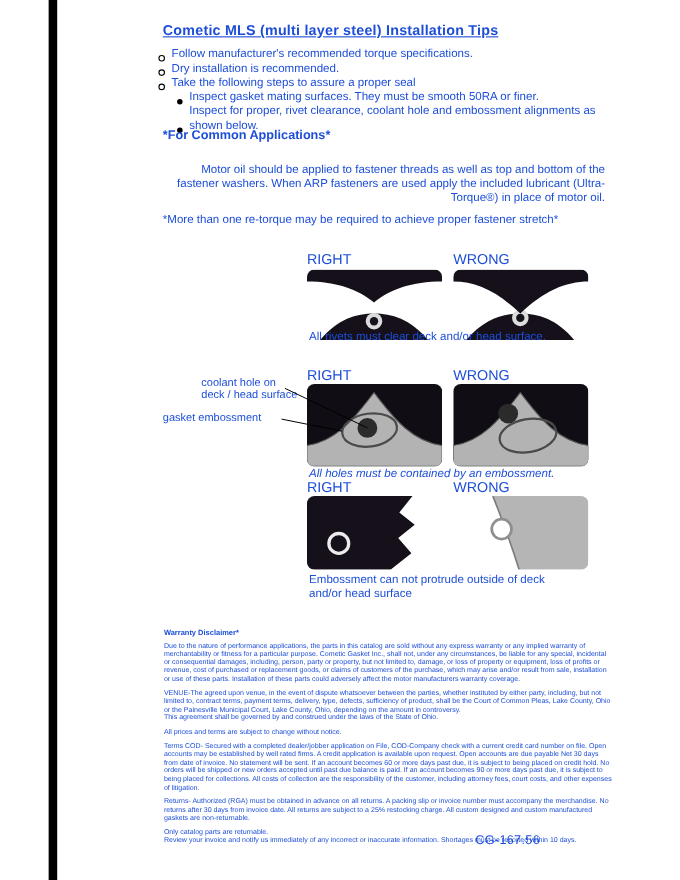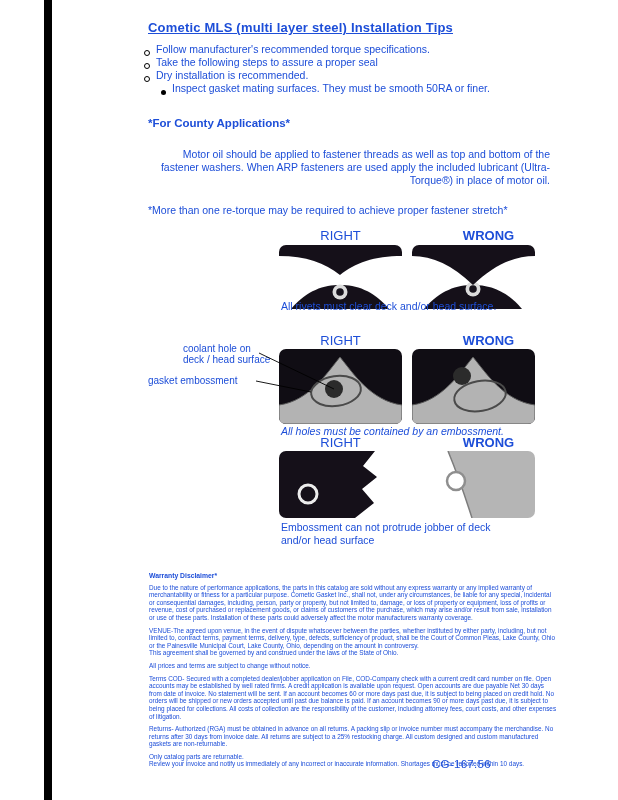--- a/index.html
+++ b/index.html
@@ -18,25 +18,25 @@
   .tip { display:flex; gap:6px; font-size:10.5px; line-height:13px;align-items:flex-end; }
   .mk { flex:0 0 auto; border-radius:50%; }
   .mk.hollow { width:4px; height:4px; border:1px solid #000; margin-top:4px; }
   .mk.filled { width:5px; height:5px; background:#000; margin-top:4px; }
   .tip.sub { margin-left:17px; }
 
   .diesel-h { position:absolute; left:104px; top:117px; margin:0; font-size:11.5px; font-weight:bold; }
   .para { position:absolute; left:104px; width:402px; margin:0; font-size:10.5px; line-height:13px; }
   .para.p1 { top:148px;text-align:right; }
   .para.p2 { top:169px; width:408px; }
-  .para.note { top:204px; }
+  .para.note { top:194px; }
 
-  .lbl { position:absolute; width:123px; text-align:center; font-size:13px; }
+  .lbl { position:absolute; width:123px; text-align:left; font-size:13px; }
   .lbl.right { left:235px; }
-  .lbl.wrong { left:383px;font-weight:bold; }
+  .lbl.wrong { left:368px; }
   .r1 { top:228px; } .r2 { top:333px; } .r3 { top:435px; }
 
   .img { position:absolute; width:123px; border-radius:7px; overflow:hidden; }
   .img svg { display:block; }
   .i1a { left:235px; top:245px; height:64px; }
   .i1b { left:368px; top:245px; height:64px; }
   .i2a { left:235px; top:349px; height:75px; }
   .i2b { left:368px; top:349px; height:75px; }
   .i3a { left:235px; top:451px; height:67px; }
   .i3b { left:368px; top:451px; height:67px; }
@@ -64,33 +64,37 @@
 
   <h1 class="title">Cometic MLS (multi layer steel) Installation Tips</h1>
 
   <div class="tips">
     <div class="tip">
       <span class="mk hollow"></span>
       <span>Follow manufacturer's recommended torque specifications.</span>
     </div>
     <div class="tip">
       <span class="mk hollow"></span>
-      <span>Take the following steps to assure a proper seal</span>
+      <span>Dry installation is recommended.</span>
     </div>
     <div class="tip">
       <span class="mk hollow"></span>
-      <span>Dry installation is recommended.</span>
+      <span>Take the following steps to assure a proper seal</span>
     </div>
     <div class="tip sub">
       <span class="mk filled"></span>
       <span>Inspect gasket mating surfaces.  They must be smooth 50RA or finer.</span>
     </div>
+    <div class="tip sub">
+      <span class="mk filled"></span>
+      <span>Inspect for proper, rivet clearance, coolant hole and embossment alignments as shown below.</span>
+    </div>
   </div>
 
-  <h2 class="diesel-h">*For County Applications*</h2>
+  <h2 class="diesel-h">*For Common Applications*</h2>
   <p class="para p1">Motor oil should be applied to fastener threads as well as top and bottom of the fastener washers. When ARP fasteners are used apply the included lubricant (Ultra-Torque®) in place of motor oil.</p>
   <p class="para note">*More than one re-torque may be required to achieve proper fastener stretch*</p>
 
   <div class="lbl right r1">RIGHT</div>
   <div class="lbl wrong r1">WRONG</div>
 
   <div class="img i1a">
     <svg width="123" height="64" viewBox="0 0 123 64" xmlns="http://www.w3.org/2000/svg">
       <rect width="123" height="64" fill="#ffffff"></rect>
       <path d="M0,0 H123 V11 C95,11 76,18 61,30 C46,18 27,11 0,11 Z" fill="#151019"></path>
@@ -151,21 +155,21 @@
     </svg>
   </div>
   <div class="img i3b">
     <svg width="123" height="67" viewBox="0 0 123 67" xmlns="http://www.w3.org/2000/svg">
       <rect width="123" height="67" fill="#ffffff"></rect>
       <path d="M36,0 H123 V67 H60 C53,45 45,22 36,0 Z" fill="#b5b5b5"></path>
       <path d="M36,0 C45,22 53,45 60,67" fill="none" stroke="#7d7d7d" stroke-width="1.5"></path>
       <circle cx="44" cy="30" r="9" fill="#ffffff" stroke="#8f8f8f" stroke-width="2.5"></circle>
     </svg>
   </div>
-  <div class="cap c3">Embossment can not protrude jobber of deck and/or head surface</div>
+  <div class="cap c3">Embossment can not protrude outside of deck and/or head surface</div>
 
   <div class="warranty">
     <div class="w-h">Warranty Disclaimer*</div>
     <p>Due to the nature of performance applications, the parts in this catalog are sold without any express warranty or any implied warranty of merchantability or fitness for a particular purpose.  Cometic Gasket Inc., shall not, under any circumstances, be liable for any special, incidental or consequential damages, including, person, party or property, but not limited to, damage, or loss of property or equipment, loss of profits or revenue, cost of purchased or replacement goods, or claims of customers of the purchase, which may arise and/or result from sale, installation or use of these parts.  Installation of these parts could adversely affect the motor manufacturers warranty coverage.</p>
     <p>VENUE-The agreed upon venue, in the event of dispute whatsoever between the parties, whether instituted by either party, including, but not limited to, contract terms, payment terms, delivery, type, defects, sufficiency of product, shall be the Court of Common Pleas, Lake County, Ohio or the Painesville Municipal Court, Lake County, Ohio, depending on the amount in controversy.
 This agreement shall be governed by and construed under the laws of the State of Ohio.</p>
     <p>All prices and terms are subject to change without notice.</p>
     <p>Terms COD- Secured with a completed dealer/jobber application on File, COD-Company check with a current credit card number on file.  Open accounts may be established by well rated firms.  A credit application is available upon request.  Open accounts are due payable Net 30 days from date of invoice.  No statement will be sent.  If an account becomes 60 or more days past due, it is subject to being placed on credit hold.  No orders will be shipped or new orders accepted until past due balance is paid.  If an account becomes 90 or more days past due, it is subject to being placed for collections.  All costs of collection are the responsibility of the customer, including attorney fees, court costs, and other expenses of litigation.</p>
     <p>Returns- Authorized (RGA) must be obtained in advance on all returns.  A packing slip or invoice number must accompany the merchandise.  No returns after 30 days from invoice date.  All returns are subject to a 25% restocking charge.  All custom designed and custom manufactured gaskets are non-returnable.</p>
     <p>Only catalog parts are returnable.

